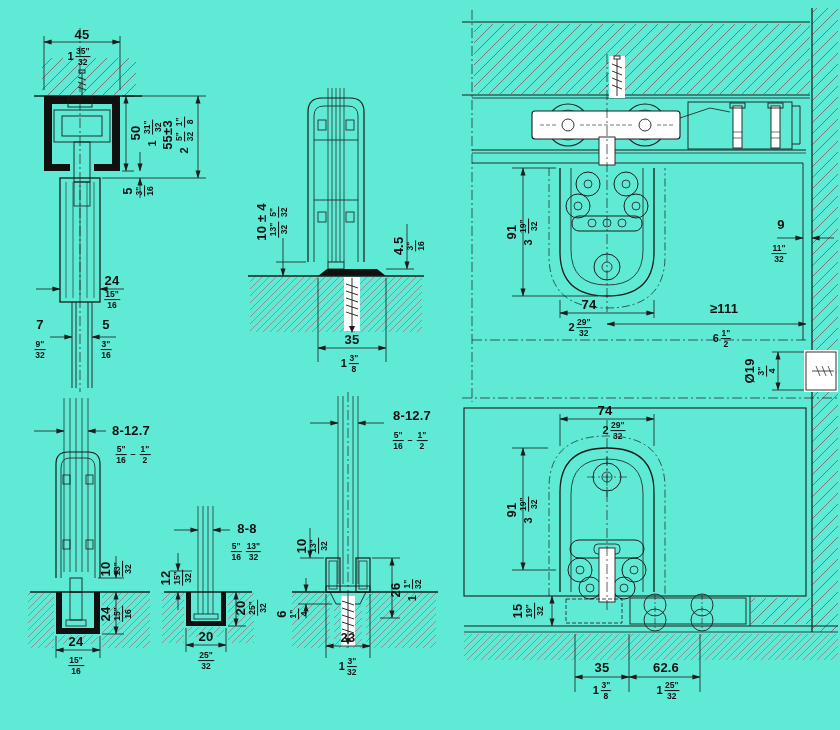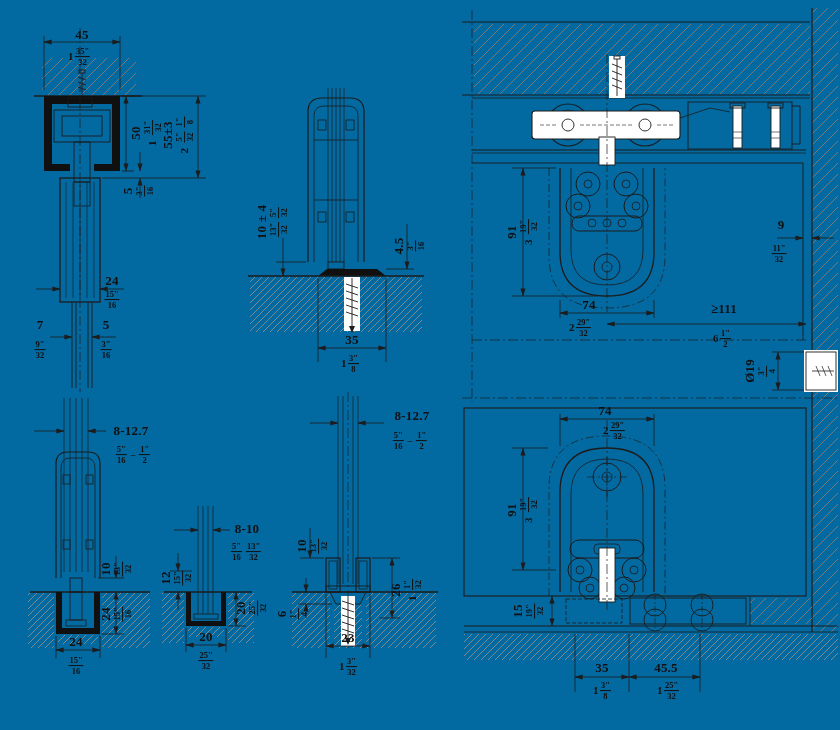--- a/index.html
+++ b/index.html
@@ -1,17 +1,17 @@
 <!DOCTYPE html>
 <html><head>
 <meta charset="utf-8">
 <style>
   html,body{margin:0;padding:0;background:#fff;}
-  .stage{position:relative;width:840px;height:730px;background:#0369a1;overflow:hidden;
-         font-family:Liberation Serif, serif;color:#111;}
+  .stage{position:relative;width:840px;height:730px;background:#5eead4;overflow:hidden;
+         font-family:Liberation Sans, sans-serif;color:#111;}
   .stage svg{position:absolute;left:0;top:0;}
   .lbl{position:absolute;transform:translate(-50%,-50%);text-align:center;line-height:1;
        white-space:nowrap;color:#111;}
   .mm{font-size:13px;font-weight:700;letter-spacing:.2px;}
   .fr{display:inline-block;text-align:center;line-height:1.05;font-size:8.5px;font-weight:700;vertical-align:middle;}
   .fr .n{display:block;border-bottom:1px solid #111;padding:0 1px .5px;}
   .fr .d{display:block;padding-top:.5px;}
   .wh{display:inline-block;font-size:11px;font-weight:700;vertical-align:middle;margin-right:1.5px;}
   .row{display:flex;align-items:center;gap:4px;justify-content:center;}
   .sep{font-size:9px;font-weight:700;}
@@ -502,21 +502,21 @@
     <div class="mm">15</div>
     <div class="row">
           <span class="fr">
             <span class="n">19"</span>
             <span class="d">32</span>
           </span>
         </div>
   </div>
   <div class="lbl mm" style="left:602px;top:667px">35</div>
   <div class="lbl" style="left:602px;top:691px"><span class="wh">1</span><span class="fr"><span class="n">3"</span><span class="d">8</span></span></div>
-  <div class="lbl mm" style="left:666px;top:667px">45.5</div>
+  <div class="lbl mm" style="left:666px;top:667px">62.6</div>
   <div class="lbl" style="left:668px;top:691px"><span class="wh">1</span><span class="fr"><span class="n">25"</span><span class="d">32</span></span></div>
 </div>
 
 <div>
   <div class="lbl mm" style="left:131px;top:430px">8-12.7</div>
   <div class="lbl" style="left:133px;top:455px">
         <span class="row">
           <span class="fr">
             <span class="n">5"</span>
             <span class="d">16</span>
@@ -544,21 +544,21 @@
             <span class="n">15"</span>
             <span class="d">16</span>
           </span>
         </div>
   </div>
   <div class="lbl mm" style="left:76px;top:641px">24</div>
   <div class="lbl" style="left:76px;top:666px"><span class="fr"><span class="n">15"</span><span class="d">16</span></span></div>
 </div>
 
 <div>
-  <div class="lbl mm" style="left:247px;top:528px">8-10</div>
+  <div class="lbl mm" style="left:247px;top:528px">8-8</div>
   <div class="lbl" style="left:246px;top:552px">
         <span class="row">
           <span class="fr">
             <span class="n">5"</span>
             <span class="d">16</span>
           </span>
           <span class="fr">
             <span class="n">13"</span>
             <span class="d">32</span>
           </span>

